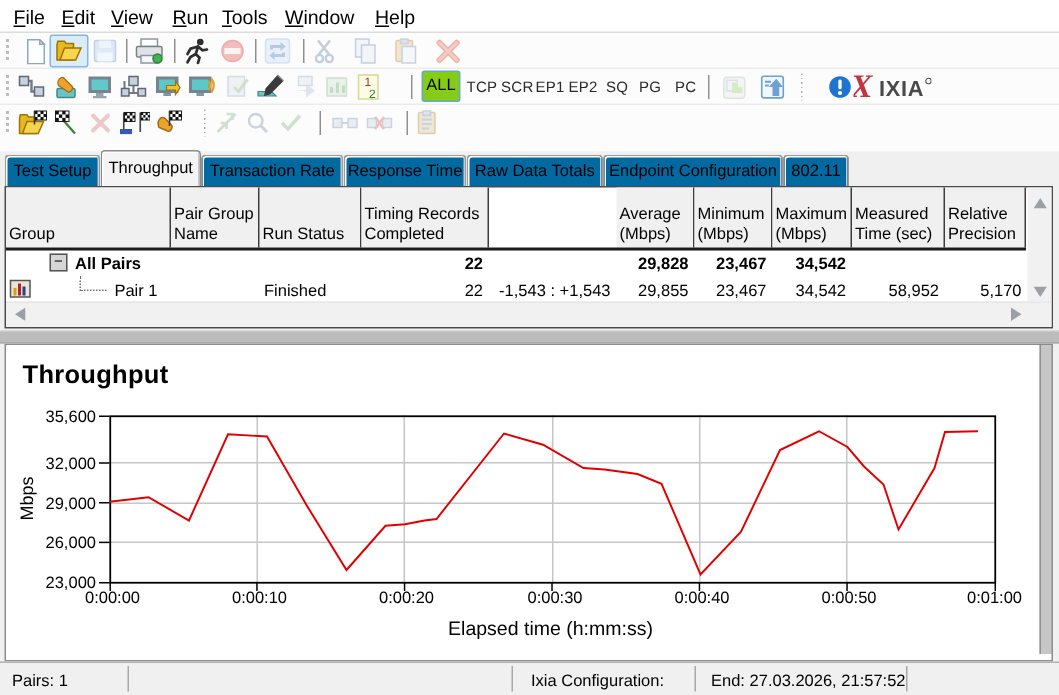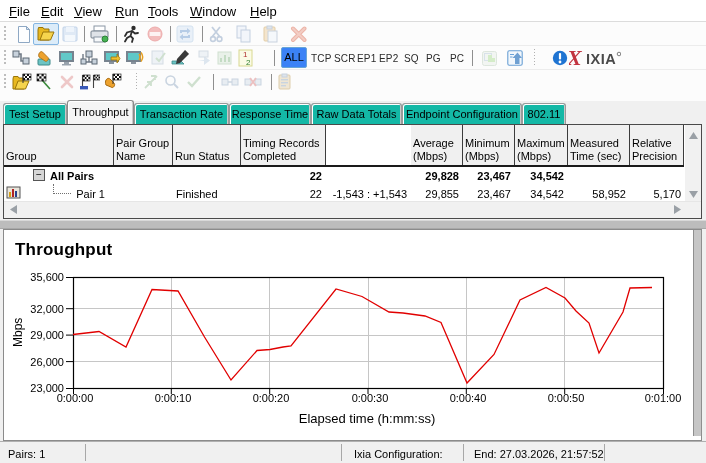--- a/index.html
+++ b/index.html
@@ -17,21 +17,21 @@
 #tb2 { top:46px; border-bottom:1px solid #ececec;}
 #tb3 { top:70px; height:31px; }
 #gap1 { left:0; top:101px; width:706px; height:2px; background:#f0f0f0; }
 .grip { position:absolute; left:4px; top:4px; width:2px; height:16px;
   background-image:repeating-linear-gradient(to bottom,#bdbdbd 0 2px,transparent 2px 4px); }
 .vsep { position:absolute; top:4px; width:1px; height:16px; background:#8f8f8f; }
 .vsepd { position:absolute; top:3px; width:1px; height:18px;
   background-image:repeating-linear-gradient(to bottom,#b0b0b0 0 1px,transparent 1px 3px); }
 .tbtxt { position:absolute; top:7px; font-size:10px; color:#2a2a2a; letter-spacing:0.2px;}
 
-.tab { position:absolute; top:103px; height:21px; background:#14b8a6;
+.tab { position:absolute; top:103px; height:21px; background:#0369a1;
   border:1px solid #9a9a9a; border-bottom:none; border-radius:3px 3px 0 0;
   font-size:11px; color:#000; text-align:center; line-height:20px;
   box-shadow: inset 1px 1px 0 #ffffff, inset -1px 0 0 #c9c9c9; }
 .tabactive { top:100px !important; height:24px; background:#f4f4f4; line-height:22px; z-index:5;
   border:1px solid #8a8a8a; border-bottom:none; border-radius:3px 3px 0 0;
   box-shadow: inset 1px 1px 0 #ffffff, inset -1px 0 0 #c9c9c9; }
 
 #tablepanel { left:3px; top:124px; width:699px; height:95px; background:#ffffff; border:1px solid #4a4a4a; }
 .hc { position:absolute; top:0; height:40px; background:#f0f0f0; border-right:1px solid #3c3c3c;
   font-size:11px; color:#000; line-height:13px; padding:0 2px 2px 2px;
@@ -173,21 +173,21 @@
       <rect x="3" y="8" width="2" height="4" fill="#c4dcc4"></rect>
       <rect x="7" y="5" width="2" height="7" fill="#c4dcc4"></rect>
       <rect x="11" y="7" width="2" height="5" fill="#c4dcc4"></rect>
     </svg>
     <svg class="abs" style="left:238px; top:3px;" width="16" height="18" viewBox="0 0 16 18">
       <rect x="1" y="1" width="13" height="16" fill="#fbfbe6" stroke="#d8d890"></rect>
       <text x="5" y="8" font-size="8" fill="#b03030" font-family="Liberation Sans, sans-serif">1</text>
       <text x="8" y="16" font-size="8" fill="#308030" font-family="Liberation Sans, sans-serif">2</text>
     </svg>
     <div class="vsep" style="left:274px"></div>
-    <div class="abs" style="left:281px; top:1px; width:26px; height:21px; background:#3b82f6; border:1px solid #68a5d7; border-radius:2px; font-size:11px; text-align:center; line-height:19px; color:#000;">ALL</div>
+    <div class="abs" style="left:281px; top:1px; width:26px; height:21px; background:#84cc16; border:1px solid #68a5d7; border-radius:2px; font-size:11px; text-align:center; line-height:19px; color:#000;">ALL</div>
     <span class="tbtxt" style="left:311px">TCP</span>
     <span class="tbtxt" style="left:334px">SCR</span>
     <span class="tbtxt" style="left:357px">EP1</span>
     <span class="tbtxt" style="left:379px">EP2</span>
     <span class="tbtxt" style="left:404px">SQ</span>
     <span class="tbtxt" style="left:426px">PG</span>
     <span class="tbtxt" style="left:450px">PC</span>
     <div class="vsep" style="left:472px"></div>
     <svg class="abs" style="left:481px; top:4px;" width="17" height="17" viewBox="0 0 17 17">
       <rect x="1.5" y="1.5" width="14" height="14" rx="2" fill="#f2f5f2" stroke="#dde6dd"></rect>

